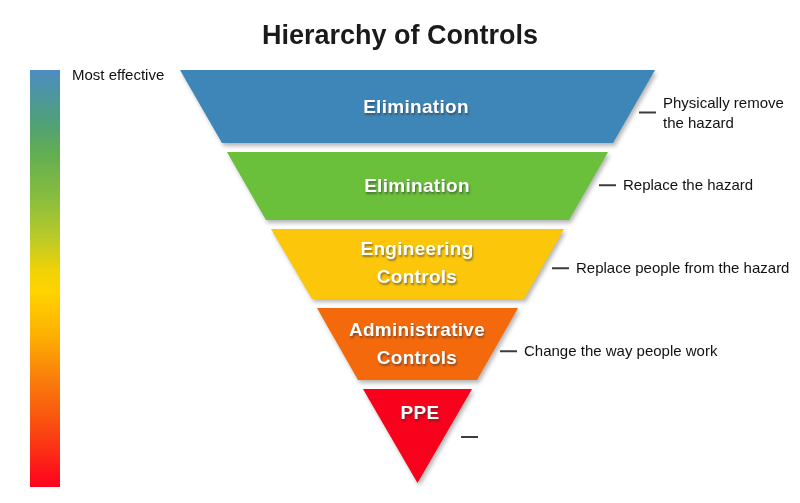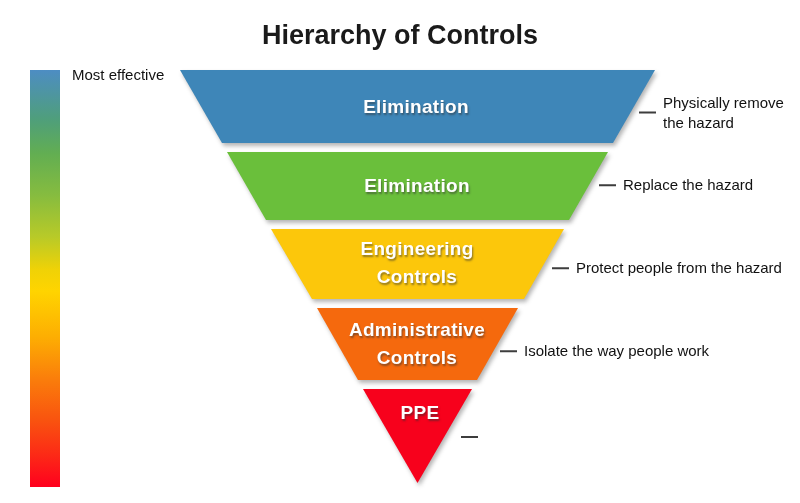--- a/index.html
+++ b/index.html
@@ -119,23 +119,23 @@
     <span class="dash"></span>
     <span class="text">Physically remove
 the hazard</span>
   </div>
   <div class="annotation" style="left:599px; top:185px;justify-content:flex-end;">
     <span class="dash"></span>
     <span class="text">Replace the hazard</span>
   </div>
   <div class="annotation" style="left:552px; top:268px;">
     <span class="dash"></span>
-    <span class="text">Protect people from the hazard</span>
+    <span class="text">Replace people from the hazard</span>
   </div>
   <div class="annotation" style="left:500px; top:351px;">
     <span class="dash"></span>
-    <span class="text">Isolate the way people work</span>
+    <span class="text">Change the way people work</span>
   </div>
   <div class="annotation" style="left:461px; top:437px;">
     <span class="dash"></span>
   </div>
 
 </div>
 
 </body></html>

